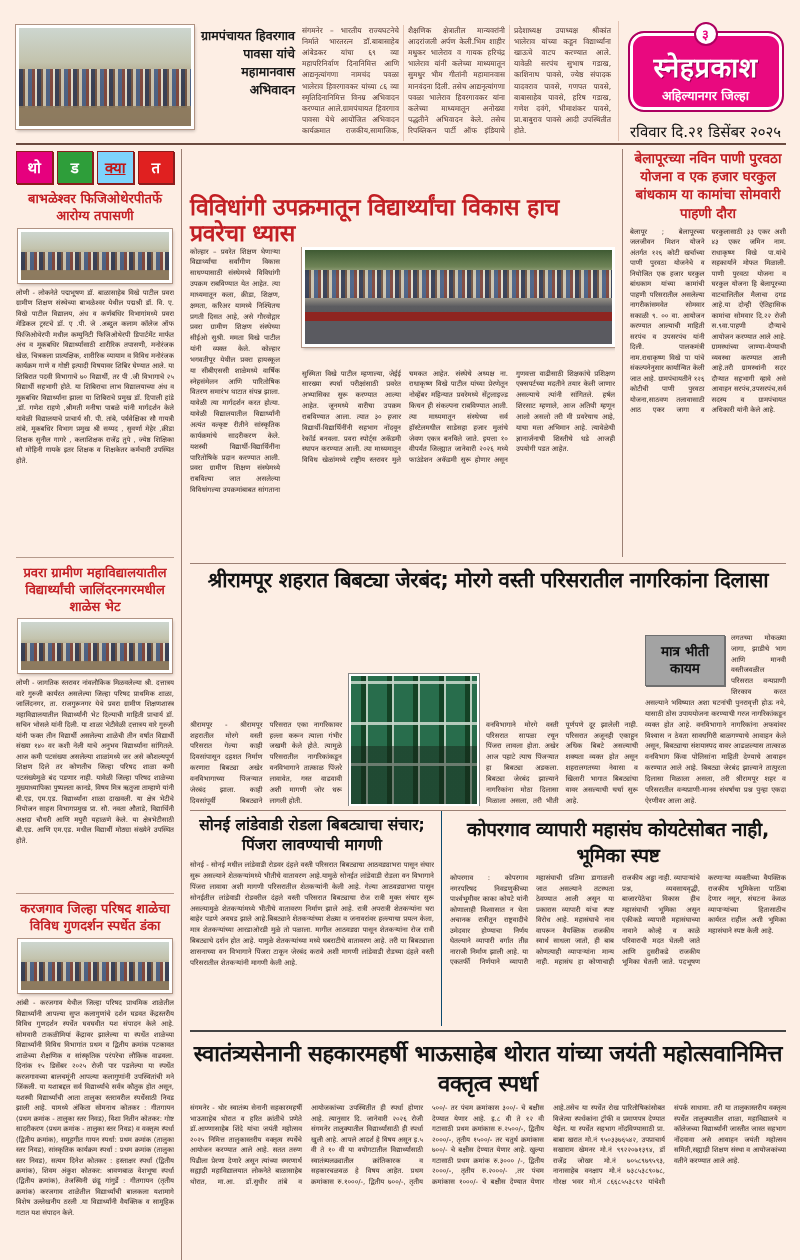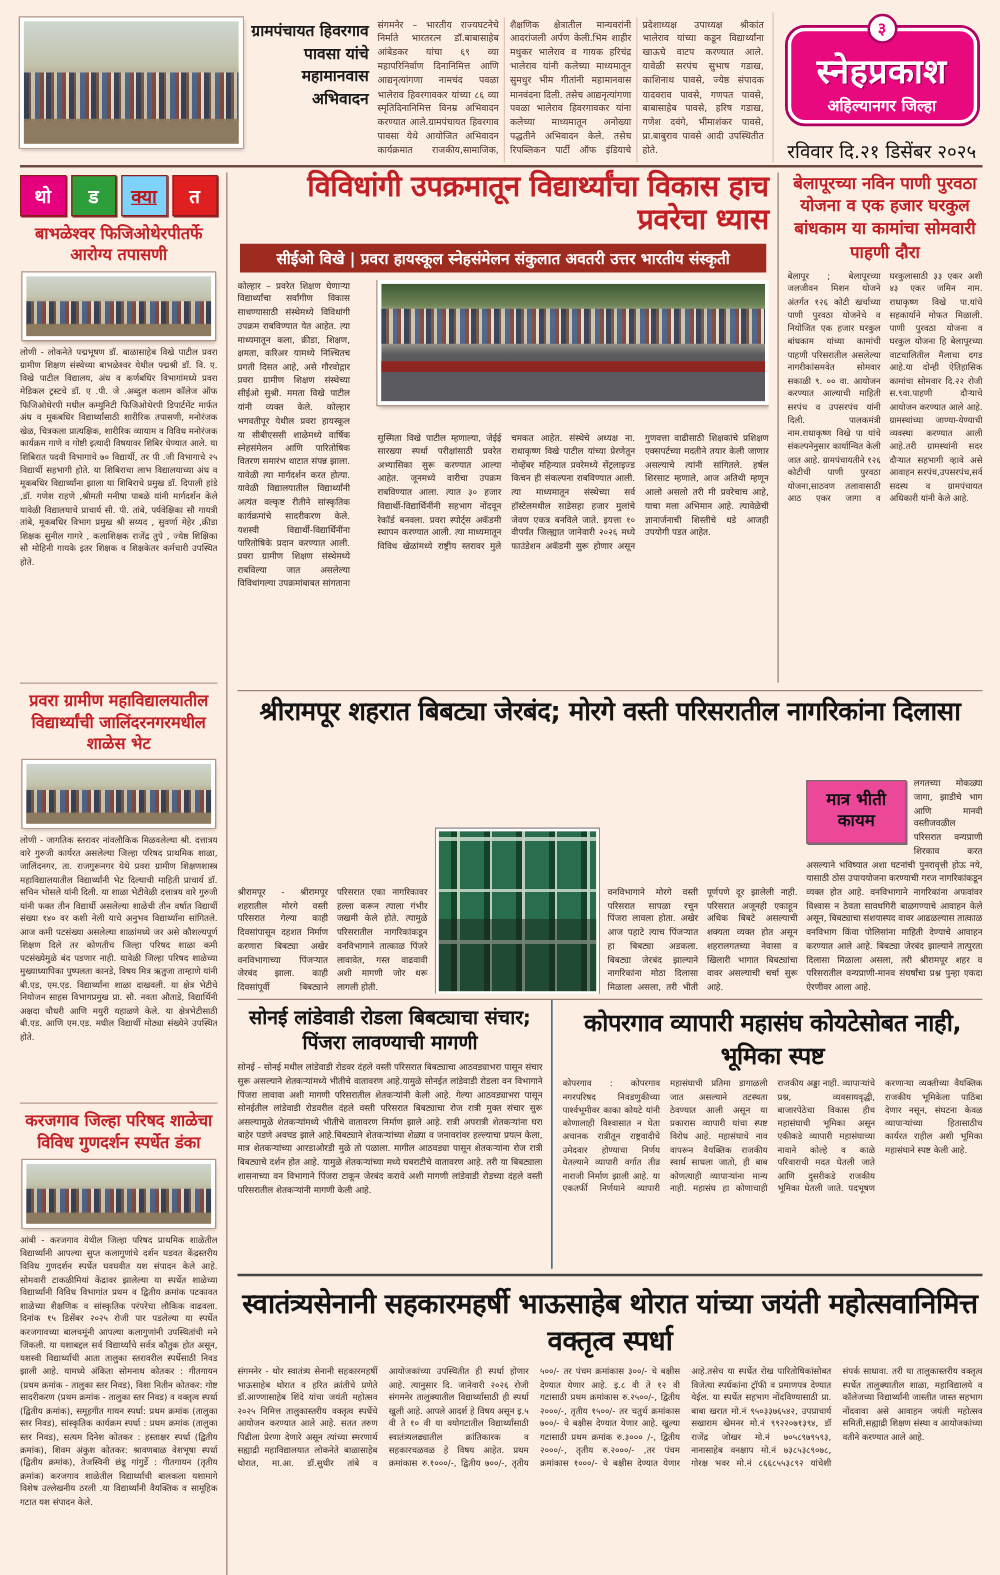--- a/index.html
+++ b/index.html
@@ -1,21 +1,21 @@
 <!DOCTYPE html>
 <html><head>
 <meta charset="utf-8">
 <style>
   * { margin:0; padding:0; box-sizing:border-box; }
   html,body { width:800px; }
   body { font-family:"DejaVu Sans", sans-serif; background:#f6ddd3; }
   .page { width:800px; height:1260px; background:#fdeee4; overflow:hidden; padding:10px 14px 8px 16px; position:relative; }
 
   
-  .top-row { display:flex; gap:7px; height:122px; padding-bottom:2px; }
+  .top-row { display:flex; gap:7px; height:122px; padding-bottom:2px;margin-top:11px; }
   .ph { position:relative; overflow:hidden; background:linear-gradient(180deg,#cdd6cf 0%,#c3c3ad 35%,#a2906f 60%,#8d7c62 100%); border:3px solid #fff; box-shadow:0 0 0 1px #b09383, 1px 2px 3px rgba(0,0,0,.25); }
   .ph::before { content:""; position:absolute; left:0; right:0; top:42%; height:40%;
     background:repeating-linear-gradient(90deg,#27324f 0 4px,#6b4a3a 4px 6px,#cfc6b2 6px 9px,#3f5a86 9px 13px,#7b3c34 13px 16px,#e8e2d2 16px 18px); opacity:.85; }
   .ph::after { content:""; position:absolute; left:0; right:0; bottom:0; height:20%; background:linear-gradient(180deg,#9b8668,#7d6causalm 100%); background:#8d7a5e; opacity:.9; }
   .top-photo { width:178px; height:104px; margin-top:4px; }
   .top-caption { width:94px; font-weight:bold; font-size:12.5px; line-height:1.45; text-align:right; color:#1a1a1a; padding-top:6px; }
   .top-cols { flex:1; column-count:3; column-gap:9px; column-rule:1px solid #e3c2b2; font-size:7.4px; line-height:1.5; text-align:justify; color:#4a2f28; padding-top:4px; }
   .mast-wrap { width:168px; display:flex; flex-direction:column; align-items:center; border-left:1px solid #e3c2b2; padding-left:6px; }
   .masthead { position:relative; width:156px; height:88px; margin-top:10px; background:#e9097f; border:2px solid #ad0060; border-radius:16px; box-shadow:inset 0 0 0 3px #fff; color:#fff; text-align:center; }
   .mast-num { position:absolute; top:-11px; left:50%; transform:translateX(-50%); width:24px; height:24px; border-radius:50%; background:#fff; border:2px solid #ad0060; color:#e9097f; font-weight:bold; font-size:13px; line-height:21px; }
@@ -34,21 +34,21 @@
   .bb-1 { background:#2e9e3a; color:#fff; }
   .bb-2 { background:#7dd3fc; color:#c01818;text-decoration:underline; }
   .bb-3 { background:#e02020; color:#fff; }
   .sb-head { color:#c42126; font-weight:bold; font-size:13px; line-height:1.3; text-align:center; margin:7px 0 4px; }
   .sb-photo { height:54px; margin:0 2px 5px; }
   .sb-body { font-size:6.9px; line-height:1.52; text-align:justify; color:#31241f; }
   .sb-sep { border:none; border-top:1px solid #b59a8c; margin:7px 0 2px; }
 
   .lead-row { display:flex; }
   .lead-main { flex:1; padding-right:7px; }
-  .lead-head { color:#c21f24; font-weight:bold; font-size:23px; line-height:1.12; text-align:right; letter-spacing:-.3px; }
+  .lead-head { color:#c21f24; font-weight:bold; font-size:23px; line-height:1.12; text-align:left; letter-spacing:-.3px;margin-top:46px; }
   .lead-kicker { background:#9e2b20; color:#fff; font-weight:bold; font-size:12.3px; text-align:center; padding:3px 0; margin:5px 2px 6px; }
   .lead-grid { display:grid; grid-template-columns:90px 1fr; grid-template-rows:100px auto; gap:22px; height:300px; overflow:hidden; }
   .lead-intro { grid-row:1/3; font-size:7px; line-height:1.55; text-align:justify; color:#31241f; }
   .lead-photo { grid-row:1; background:linear-gradient(180deg,#3f5a33 0%,#6f8457 18%,#cbc7b4 30%,#b9b2a0 46%,#5c5c60 60%,#4a4a4e 100%); }
   .lead-photo::before { top:22%; height:30%; }
   .lead-photo::after { height:34%; background:linear-gradient(180deg,#8f2520 0 28%, #5a5a60 28% 100%); opacity:1; }
   .lead-rest { grid-row:2; column-count:3; column-gap:8px; font-size:7px; line-height:1.55; text-align:justify; color:#31241f; }
 
   .belapur { width:164px; border-left:1px solid #9b8074; padding-left:7px; }
   .bel-head { color:#c21f24; font-weight:bold; font-size:13.5px; line-height:1.35; text-align:center; margin-bottom:5px; }
@@ -58,21 +58,21 @@
   .leo-head { font-weight:bold; font-size:20.5px; color:#141414; text-align:center; line-height:1.15; letter-spacing:-.3px; }
   .leo-row { display:flex; gap:7px; margin-top:6px; height:208px; overflow:hidden;align-items:flex-end; }
   .leo-txt { font-size:7px; line-height:1.55; text-align:justify; color:#31241f; }
   .leo-left { width:152px; column-count:2; column-gap:7px; }
   .cage { width:130px; height:132px; border:2px solid #fff; box-shadow:0 0 0 1px #888;
     background:repeating-linear-gradient(90deg,#2f8059 0 10px,#174d2b 10px 15px,#d9f0df 15px 17px,#2f8059 17px 26px);
   }
   .cage-inner { width:100%; height:100%; background:linear-gradient(180deg,rgba(0,0,0,.15) 0 55%, rgba(20,30,20,.55) 55% 100%),repeating-linear-gradient(0deg, transparent 0 38px, rgba(230,250,235,.9) 38px 41px); }
   .leo-mid { width:152px; column-count:2; column-gap:7px; }
   .leo-right { flex:1; }
-  .fear-box { float:left; width:80px; background:#ec4899; border:1px solid #6f6f6f; box-shadow:1px 1px 0 #6f6f6f; font-weight:bold; font-size:13.5px; line-height:1.3; text-align:center; color:#111; padding:7px 2px; margin:2px 6px 4px 0; }
+  .fear-box { float:left; width:80px; background:#a3a3a3; border:1px solid #6f6f6f; box-shadow:1px 1px 0 #6f6f6f; font-weight:bold; font-size:13.5px; line-height:1.3; text-align:center; color:#111; padding:7px 2px; margin:2px 6px 4px 0; }
 
   .mid-row { display:flex; border-top:1px solid #9b8074; margin-top:4px; }
   .sonai { width:252px; border-right:1px solid #0c4a6e; padding:5px 7px 5px 0; }
   .sonai-head { font-weight:bold; font-size:15.5px; line-height:1.25; text-align:center; color:#141414; }
   .sonai-body { font-size:7px; line-height:1.55; text-align:justify; color:#31241f; margin-top:5px; height:150px; overflow:hidden; }
   .kopar { flex:1; padding:5px 0 5px 8px; }
   .kopar-head { font-weight:bold; font-size:19px; text-align:center; color:#141414; letter-spacing:-.3px; }
   .kopar-body { column-count:4; column-gap:8px; font-size:6.9px; line-height:1.52; text-align:justify; color:#31241f; margin-top:5px; height:148px; overflow:hidden; }
 
   .thorat { border-top:2px solid #444; margin-top:4px; padding-top:5px; }
@@ -129,21 +129,20 @@
         <div class="ph sb-photo"></div>
         <div class="sb-body" style="height:330px;overflow:hidden;">आंबी - करजगाव येथील जिल्हा परिषद प्राथमिक शाळेतील विद्यार्थ्यांनी आपल्या सुप्त कलागुणांचे दर्शन घडवत केंद्रस्तरीय विविध गुणदर्शन स्पर्धेत घवघवीत यश संपादन केले आहे. सोमवारी टाकळीमियां केंद्रावर झालेल्या या स्पर्धेत शाळेच्या विद्यार्थ्यांनी विविध विभागांत प्रथम व द्वितीय क्रमांक पटकावत शाळेच्या शैक्षणिक व सांस्कृतिक परंपरेचा लौकिक वाढवला. दिनांक १५ डिसेंबर २०२५ रोजी पार पडलेल्या या स्पर्धेत करजगावच्या बालचमूंनी आपल्या कलागुणांनी उपस्थितांची मने जिंकली. या यशाबद्दल सर्व विद्यार्थ्यांचे सर्वत्र कौतुक होत असून, यशस्वी विद्यार्थ्यांची आता तालुका स्तरावरील स्पर्धेसाठी निवड झाली आहे. यामध्ये अंकिता सोमनाथ कोतकर : गीतगायन (प्रथम क्रमांक - तालुका स्तर निवड), विशा नितीन कोतकर: गोष्ट सादरीकरण (प्रथम क्रमांक - तालुका स्तर निवड) व वक्तृत्व स्पर्धा (द्वितीय क्रमांक), समूहगीत गायन स्पर्धा: प्रथम क्रमांक (तालुका स्तर निवड), सांस्कृतिक कार्यक्रम स्पर्धा : प्रथम क्रमांक (तालुका स्तर निवड), सत्यम दिनेश कोतकर : हस्ताक्षर स्पर्धा (द्वितीय क्रमांक), शिवम अंकुश कोतकर: श्रावणबाळ वेशभूषा स्पर्धा (द्वितीय क्रमांक), तेजस्विनी छंडू गांगुर्डे : गीतगायन (तृतीय क्रमांक) करजगाव शाळेतील विद्यार्थ्यांची बालकला यशामागे विशेष उल्लेखनीय ठरली .या विद्यार्थ्यांनी वैयक्तिक व सामूहिक गटात यश संपादन केले.</div>
       </div>
     </div>
 
     <div class="center">
 
       <div class="lead-row">
         <div class="lead-main">
           <div class="lead-head">विविधांगी उपक्रमातून विद्यार्थ्यांचा विकास हाच प्रवरेचा ध्यास</div>
-          <div class="lead-kicker">सीईओ विखे | प्रवरा हायस्कूल स्नेहसंमेलन संकुलात अवतरी उत्तर भारतीय संस्कृती</div>
           <div class="lead-grid">
             <div class="lead-intro">कोल्हार – प्रवरेत शिक्षण घेणाऱ्या विद्यार्थ्यांचा सर्वांगीण विकास साधण्यासाठी संस्थेमध्ये विविधांगी उपक्रम राबविण्यात येत आहेत. त्या माध्यमातून कला, क्रीडा, शिक्षण, क्षमता, करिअर यामध्ये निश्चितच प्रगती दिसत आहे, असे गौरवोद्गार प्रवरा ग्रामीण शिक्षण संस्थेच्या सीईओ सुश्री. ममता विखे पाटील यांनी व्यक्त केले. कोल्हार भगवतीपूर येथील प्रवरा हायस्कूल या सीबीएससी शाळेमध्ये वार्षिक स्नेहसंमेलन आणि पारितोषिक वितरण समारंभ थाटात संपन्न झाला. यावेळी त्या मार्गदर्शन करत होत्या. यावेळी विद्यालयातील विद्यार्थ्यांनी अत्यंत वल्कृष्ट रीतीने सांस्कृतिक कार्यक्रमांचे सादरीकरण केले. यशस्वी विद्यार्थी-विद्यार्थिनींना पारितोषिके प्रदान करण्यात आली. प्रवरा ग्रामीण शिक्षण संस्थेमध्ये राबविल्या जात असलेल्या विविधांगल्या उपक्रमांबाबत सांगताना</div>
             <div class="ph lead-photo"></div>
             <div class="lead-rest">सुस्मिता विखे पाटील म्हणाल्या, जेईई सारख्या स्पर्धा परीक्षांसाठी प्रवरेत अभ्यासिका सुरू करण्यात आल्या आहेत. जूनमध्ये वारीचा उपक्रम राबविण्यात आला. त्यात ३० हजार विद्यार्थी-विद्यार्थिनींनी सहभाग नोंदवून रेकॉर्ड बनवला. प्रवरा स्पोर्ट्स अकॅडमी स्थापन करण्यात आली. त्या माध्यमातून विविध खेळांमध्ये राष्ट्रीय स्तरावर मुले चमकत आहेत. संस्थेचे अध्यक्ष ना. राधाकृष्ण विखे पाटील यांच्या प्रेरणेतून नोव्हेंबर महिन्यात प्रवरेमध्ये सेंट्रलाइज्ड किचन ही संकल्पना राबविण्यात आली. त्या माध्यमातून संस्थेच्या सर्व हॉस्टेलमधील साडेसहा हजार मुलांचे जेवण एकत्र बनविले जाते. इयत्ता १० वीपर्यंत जिल्ह्यात जानेवारी २०२६ मध्ये फाउंडेशन अकॅडमी सुरू होणार असून गुणवत्ता वाढीसाठी शिक्षकांचे प्रशिक्षण एक्सपर्टच्या मदतीने तयार केली जाणार असल्याचे त्यांनी सांगितले. हर्षल शिरसाट म्हणाले, आज अतिथी म्हणून आलो असलो तरी मी प्रवरेचाच आहे, याचा मला अभिमान आहे. त्यावेळेची ज्ञानार्जनाची शिस्तीचे धडे आजही उपयोगी पडत आहेत.</div>
           </div>
         </div>
 
         <div class="belapur">
           <div class="bel-head">बेलापूरच्या नविन पाणी पुरवठा योजना व एक हजार घरकुल बांधकाम या कामांचा सोमवारी पाहणी दौरा</div>
           <div class="bel-body">बेलापूर ; बेलापूरच्या जलजीवन मिशन योजने अंतर्गत १२६ कोटी खर्चाच्या पाणी पुरवठा योजनेचे व नियोजित एक हजार घरकुल बांधकाम यांच्या कामांची पाहणी परिसरातील असलेल्या नागरीकांसमवेत सोमवार सकाळी ९. ०० वा. आयोजन करण्यात आल्याची माहिती सरपंच व उपसरपंच यांनी दिली. पालकमंत्री नाम.राधाकृष्ण विखे पा यांचे संकल्पनेनुसार कार्यान्वित केली जात आहे. ग्रामपंचायतीने १२६ कोटीची पाणी पुरवठा योजना,साठवण तलावासाठी आठ एकर जागा व घरकुलासाठी ३३ एकर अशी ४३ एकर जमिन नाम. राधाकृष्ण विखे पा.यांचे सहकार्याने मोफत मिळाली. पाणी पुरवठा योजना व घरकुल योजना हि बेलापूरच्या वाटचालितील मैलाचा दगड आहे.या दोन्ही ऐतिहासिक कामांचा सोमवार दि.२२ रोजी स.९वा.पाहणी दौऱ्याचे आयोजन करण्यात आले आहे. ग्रामस्थांच्या जाण्या-येण्याची व्यवस्था करण्यात आली आहे.तरी ग्रामस्थांनी सदर दौऱ्यात सहभागी व्हावे असे आवाहन सरपंच,उपसरपंच,सर्व सदस्य व ग्रामपंचायत अधिकारी यांनी केले आहे.</div>

